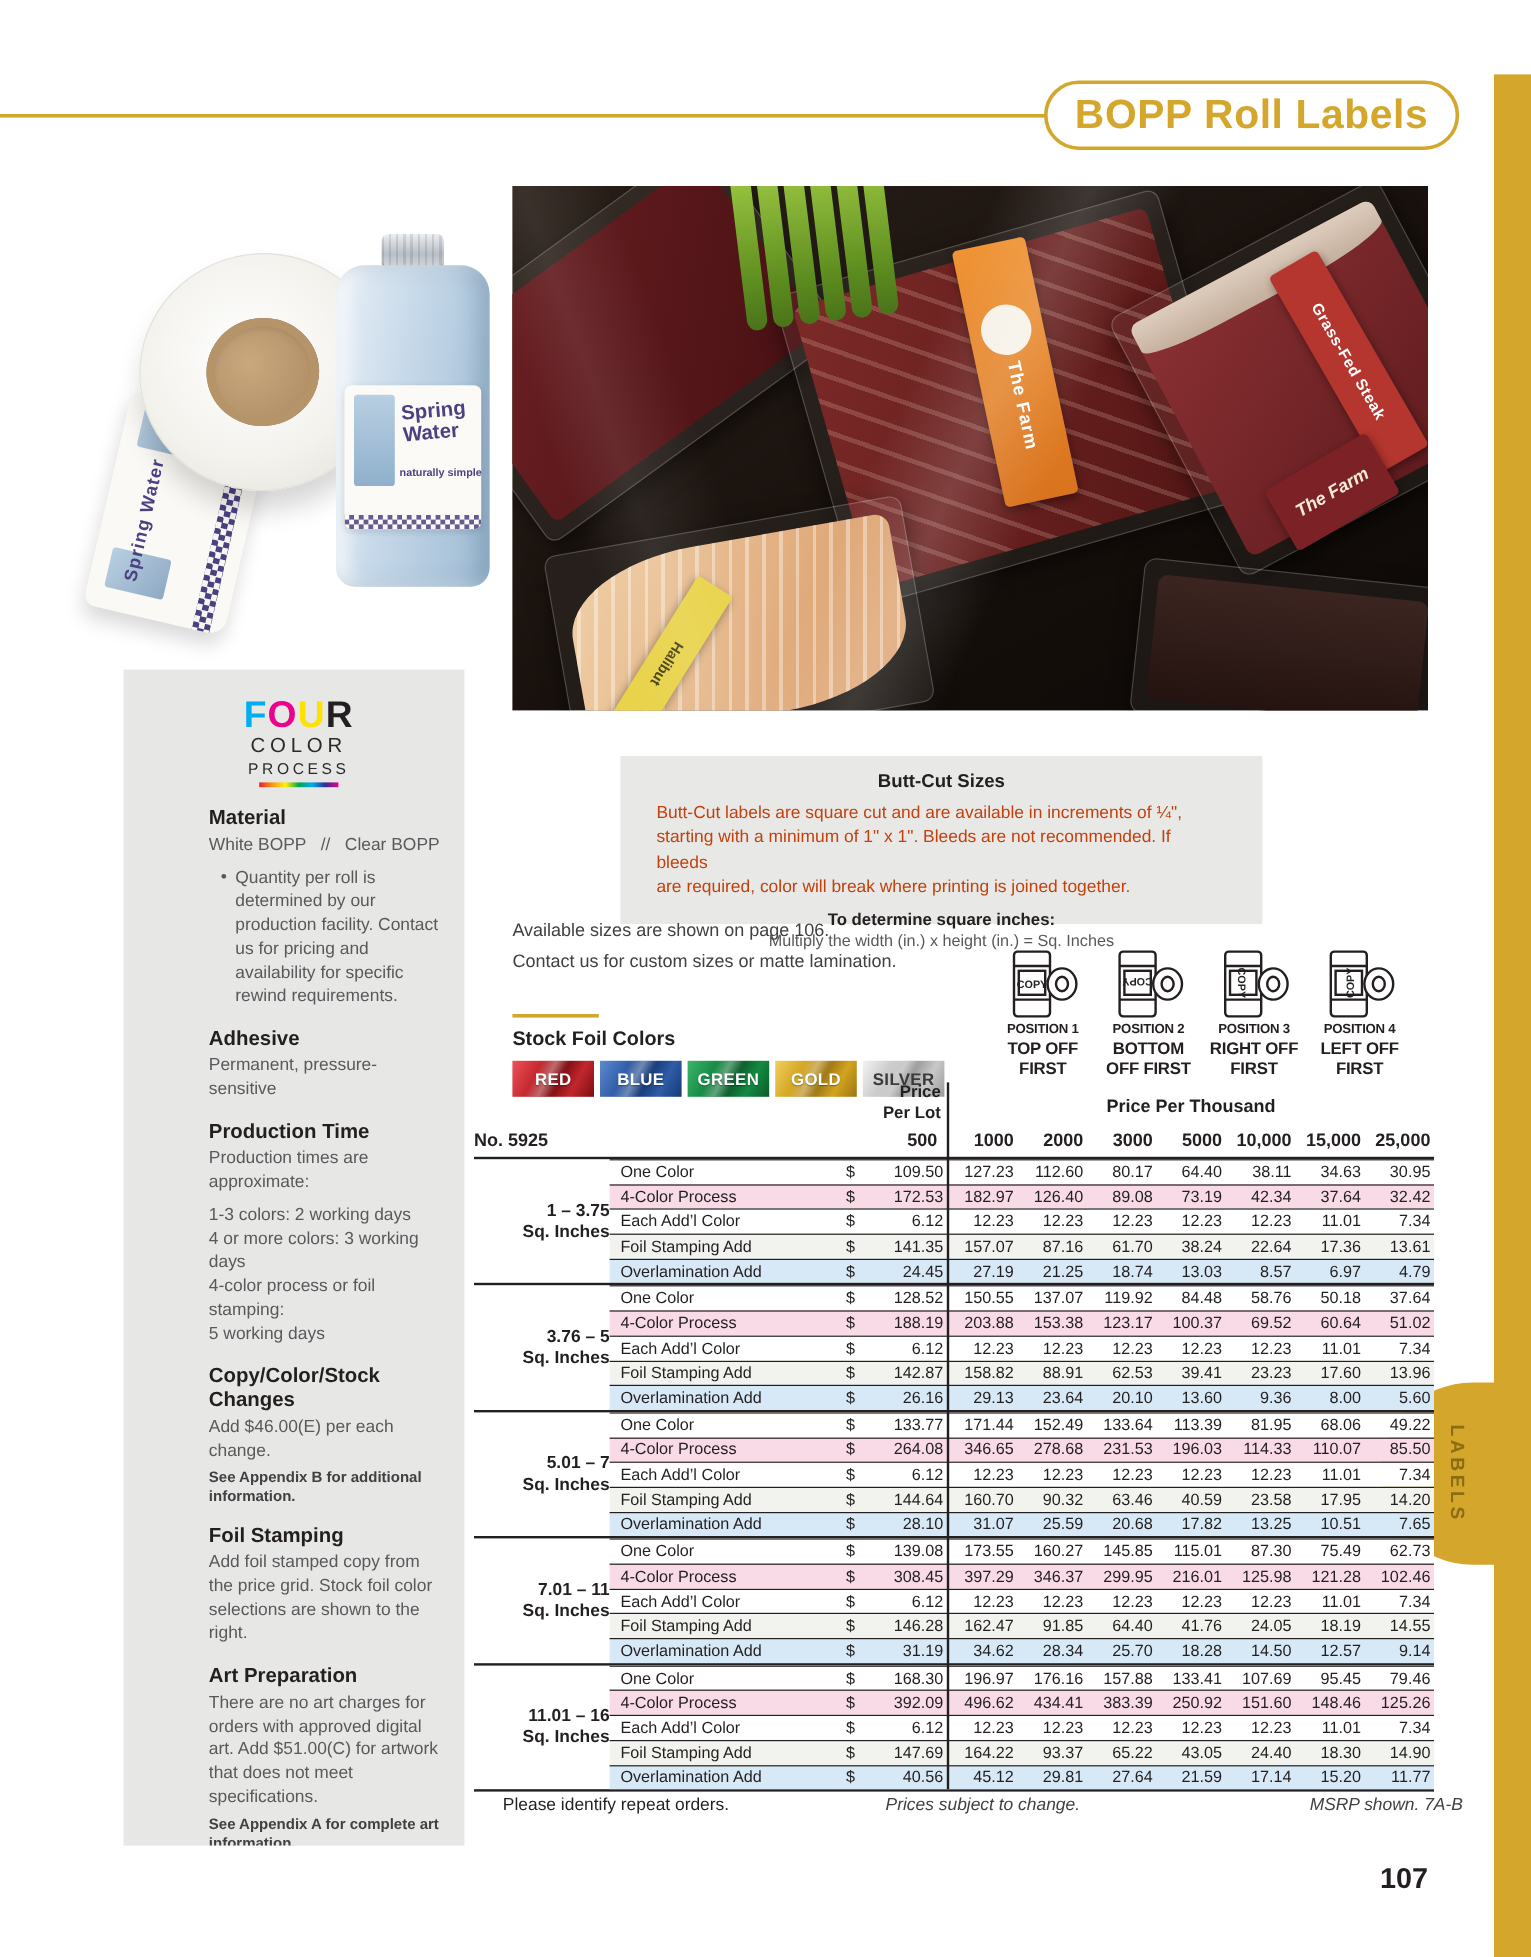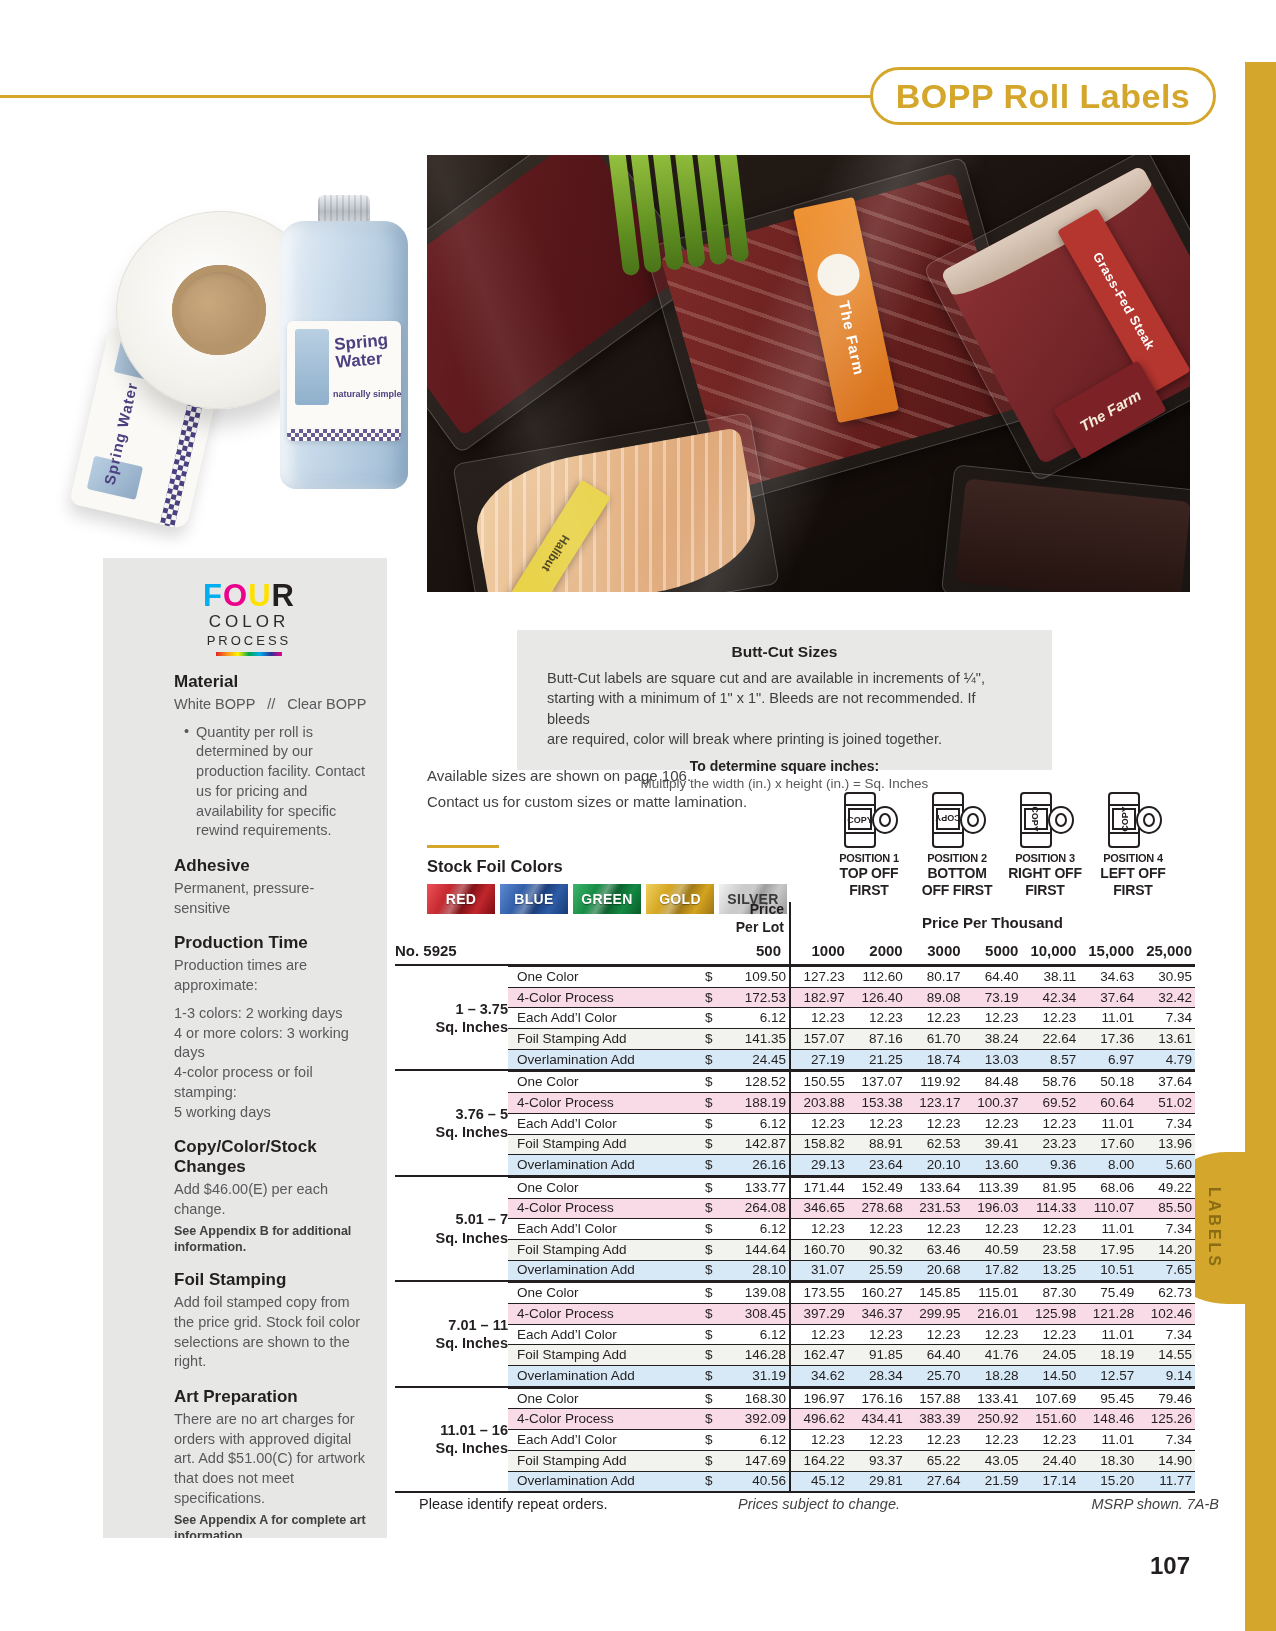--- a/index.html
+++ b/index.html
@@ -113,21 +113,21 @@
   .pre{white-space:pre-wrap;}
   .prelines{white-space:pre-line;margin-top:8px;}
   .sec-note{font-size:12.5px;font-weight:bold;color:#414042;line-height:1.3;margin-top:3px;}
   .bullet-row{display:flex;gap:7px;margin-top:8px;padding-left:10px;}
   .bullet-dot{color:#58595b;font-size:14.5px;}
 
   
   .buttbox{position:absolute;left:517px;top:630px;width:535px;height:140px;background:#e8e8e6;
       box-sizing:border-box;padding:13px 30px;}
   .bb-title{text-align:center;font-weight:bold;font-size:15.5px;margin-bottom:7px;}
-  .bb-body{font-size:14.5px;color:#404040;line-height:1.4;white-space:pre-line;}
+  .bb-body{font-size:14.5px;color:#c2410c;line-height:1.4;white-space:pre-line;}
   .bb-sub{text-align:center;font-weight:bold;font-size:14px;margin-top:9px;}
   .bb-subbody{text-align:center;font-size:13.5px;color:#58595b;margin-top:2px;}
 
   
   .avail{position:absolute;left:427px;top:763px;font-size:15px;color:#414042;line-height:1.7;}
   .gold-tick{position:absolute;left:427px;top:845px;width:72px;height:3px;background:#d4a72c;}
   .foil-h{position:absolute;left:427px;top:857px;font-size:16.5px;font-weight:bold;}
   .swatches{position:absolute;left:427px;top:884px;display:flex;gap:5px;}
   .swatch{width:68px;height:30px;display:flex;align-items:center;justify-content:center;
       font-weight:bold;font-size:14px;letter-spacing:.3px;color:#fff;text-shadow:0 1px 1px rgba(0,0,0,.35);

